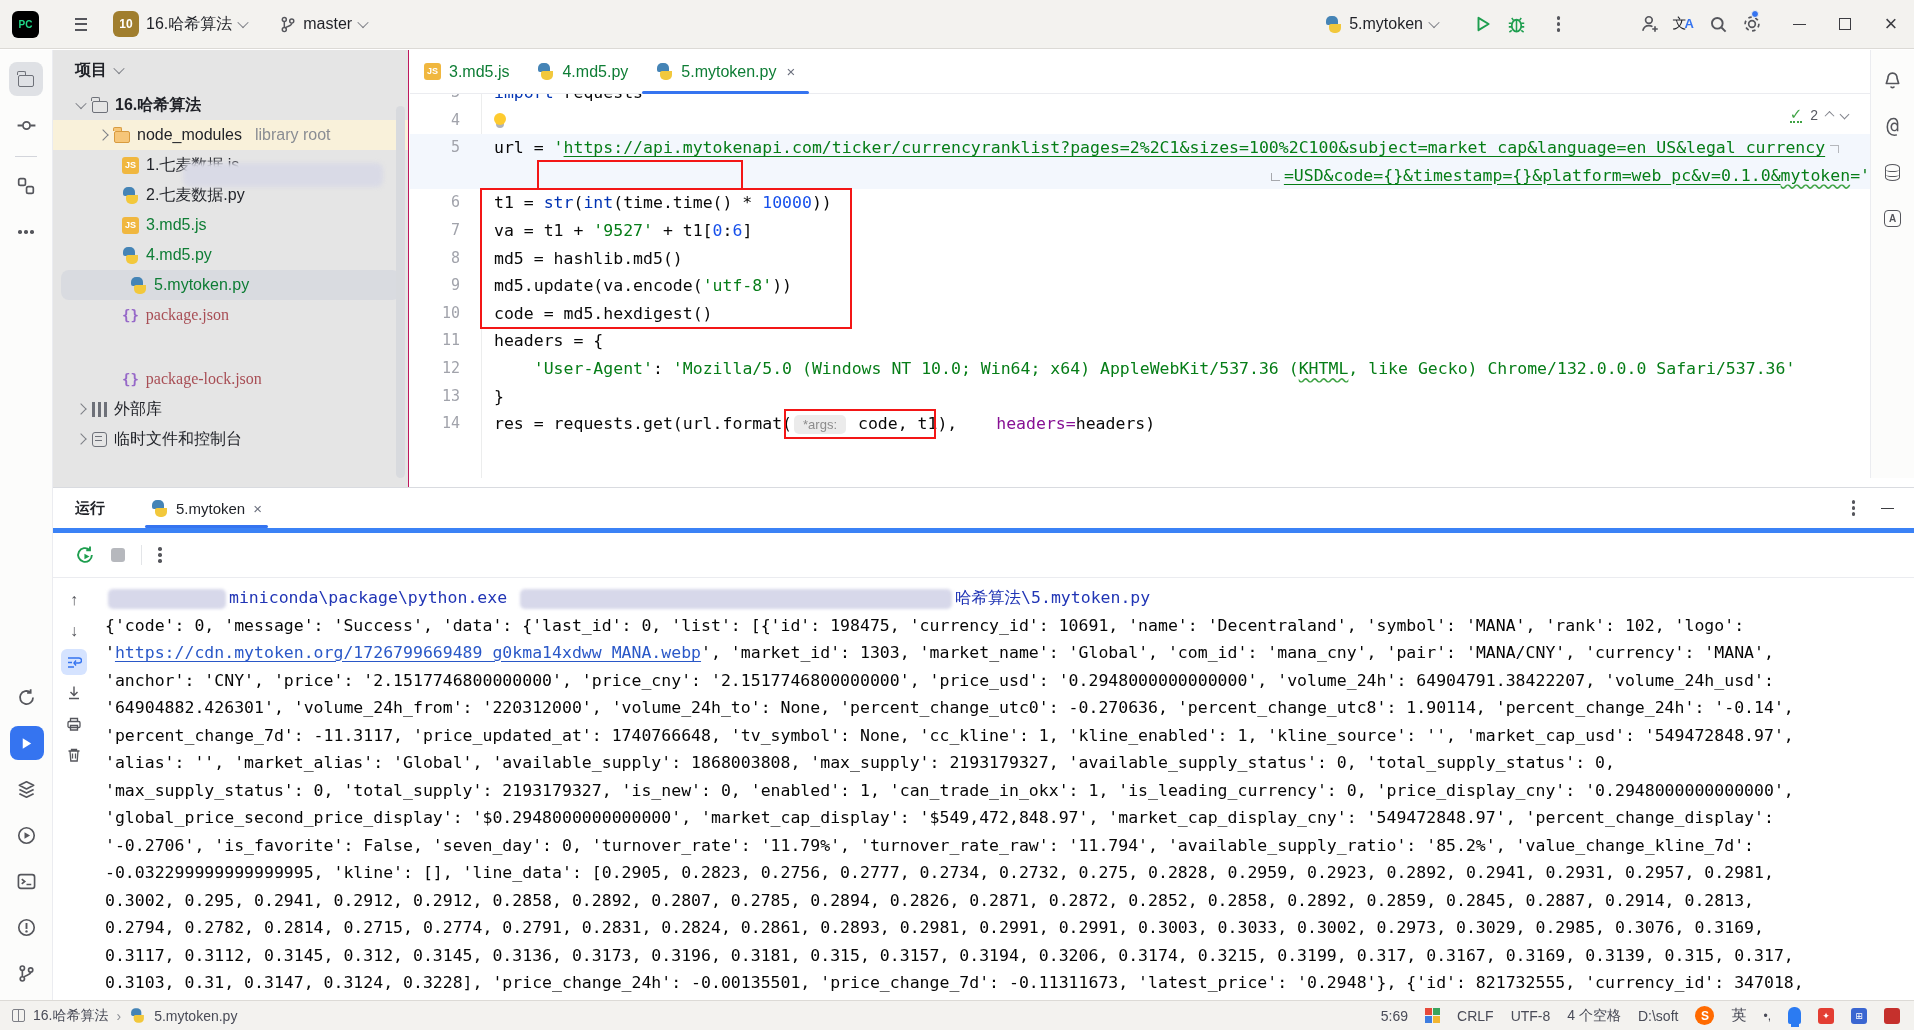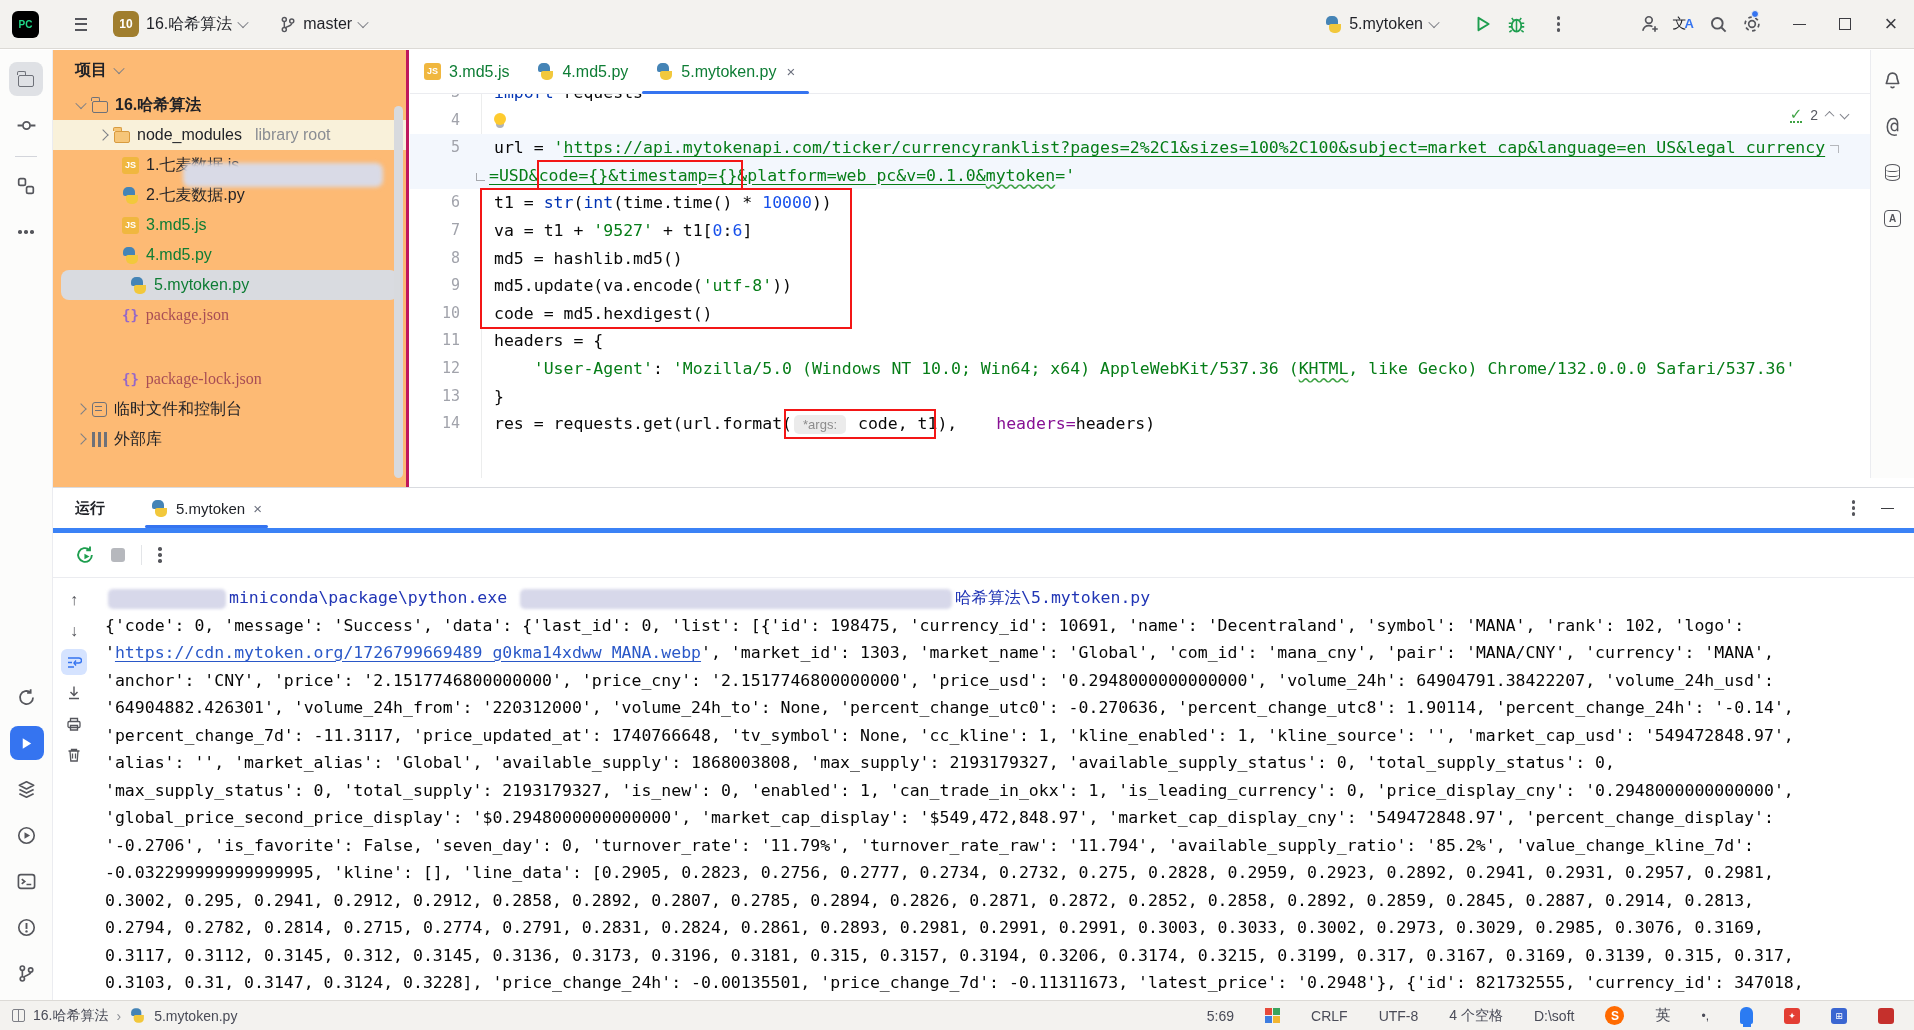--- a/index.html
+++ b/index.html
@@ -35,22 +35,22 @@
   .left-stripe { position:absolute; left:0; top:50px; width:53px; bottom:30px; background:#fcfcfb;
     border-right:1px solid #ebecf0; z-index:20; display:flex; flex-direction:column; align-items:center; }
   .ls-ico { width:34px; height:34px; border-radius:8px; display:flex; align-items:center; justify-content:center; margin-top:12px; color:#55565c; }
   .ls-ico.active { background:#dfe1e5; }
   .ls-ico.run-active { background:#3574f0; }
   .ls-div { width:22px; border-top:1px solid #d3d5db; margin-top:14px; }
   .ls-bottom { position:absolute; bottom:10px; left:0; width:53px; display:flex; flex-direction:column; align-items:center; }
   .hdots { width:3.5px; height:3.5px; border-radius:50%; background:#55565c; box-shadow:6px 0 0 #55565c, -6px 0 0 #55565c; }
 
   
-  .project-panel { position:absolute; left:53px; top:50px; width:356px; height:437px; background:#fdba74;
-    border-right:3px solid #be185d; z-index:10; overflow:hidden; }
+  .project-panel { position:absolute; left:53px; top:50px; width:356px; height:437px; background:#e5e5e5;
+    border-right:1px solid #be185d; z-index:10; overflow:hidden; }
   .pp-header { height:40px; display:flex; align-items:center; gap:8px; padding-left:22px; font-size:16px; font-weight:bold; }
   .tree-row { height:30px; display:flex; align-items:center; gap:7px; font-size:16px; white-space:nowrap; position:relative; }
   .tree-row.selected { background:#d9dbe0; border-radius:8px; margin:0 8px; }
   .tree-row.libbg { background:#f9f1da; }
   .tr-spacer { width:16px; flex:none; }
   .tr-label.green { color:#0e7d35; }
   .tr-label.red { color:#a84e55;font-family:Liberation Serif, serif; }
   .tr-label.bold { font-weight:bold; }
   .tr-suffix { color:#8a8d93; margin-left:6px; }
   .tree-blur { position:absolute; left:130px; top:113px; width:200px; height:24px; background:#d9dae6; border-radius:7px; filter:blur(2px); z-index:5; }
@@ -139,21 +139,21 @@
   .cline .link { color:#2a58c8; text-decoration:underline; text-underline-offset:3px; }
   .cline.cmdline { color:#2135b5; }
   .blur-inline { display:inline-block; height:20px; background:#d7d8ea; border-radius:5px; vertical-align:middle; filter:blur(1.5px); margin:0 3px; }
 
   
   .statusbar { position:absolute; left:0; bottom:0; width:1914px; height:30px; background:#f3f2ef;
     border-top:1px solid #dcdad6; display:flex; align-items:center; font-size:14px; color:#494b57; z-index:40; }
   .sb-left { display:flex; align-items:center; gap:8px; margin-left:12px; }
   .sb-grid { width:13px; height:13px; border:1.5px solid #7d7f86; border-radius:2px; position:relative; }
   .sb-grid::after { content:""; position:absolute; left:4.5px; top:0; bottom:0; width:1.5px; background:#7d7f86; }
-  .sb-right { position:absolute; right:20px; display:flex; align-items:center; gap:31px; }
+  .sb-right { position:absolute; right:14px; display:flex; align-items:center; gap:17px; }
   .cgrid { width:15px; height:15px; display:grid; grid-template-columns:1fr 1fr; grid-template-rows:1fr 1fr; gap:1.5px; }
   .cgrid i:nth-child(1){background:#e64a3b;} .cgrid i:nth-child(2){background:#3ba45d;}
   .cgrid i:nth-child(3){background:#3d7de0;} .cgrid i:nth-child(4){background:#f2b52f;}
   .sogou { width:19px; height:19px; border-radius:50%; background:#ff6a00; color:#fff; font-weight:bold; font-size:12px;
     display:flex; align-items:center; justify-content:center; }
   .tray-mic { width:13px; height:17px; background:#2b7bf2; border-radius:6px 6px 2px 2px; position:relative; }
   .tray-mic::after { content:""; position:absolute; left:2.5px; bottom:-3px; width:8px; height:3px; background:#2b7bf2; }
   .tray-box { width:16px; height:16px; border-radius:3px; display:flex; align-items:center; justify-content:center; color:#fff; font-size:9px; }
   .tb-red { background:#e33e33; } .tb-blue { background:#3a66d1; } .tb-darkred { background:#c5302c; }
 
@@ -352,27 +352,27 @@
         <span class="fi fi-json"></span>
         <span class="tr-label red">package.json</span>
       </div>
       <div class="tree-row" style="padding-left: 46px; margin-top: 34px;">
         <span class="tr-spacer"></span>
         <span class="fi fi-json"></span>
         <span class="tr-label red">package-lock.json</span>
       </div>
       <div class="tree-row" style="padding-left: 24px;">
         <span class="chev right"></span>
+        <span class="fi fi-lib"></span>
+        <span class="tr-label plain">外部库</span>
+      </div>
+      <div class="tree-row" style="padding-left: 24px;">
+        <span class="chev right"></span>
         <span class="fi fi-scratch"></span>
         <span class="tr-label plain">临时文件和控制台</span>
-      </div>
-      <div class="tree-row" style="padding-left: 24px;">
-        <span class="chev right"></span>
-        <span class="fi fi-lib"></span>
-        <span class="tr-label plain">外部库</span>
       </div>
     </div>
   <div class="tree-blur"></div>
   <div class="pp-scroll"></div>
 </div>
 
 <div class="editor">
   <div class="tabbar">
     <div id="editor-tabs" style="display:flex;">
         <div class="tab">
@@ -390,21 +390,21 @@
         </div>
       </div>
     <div class="tab-more"><span class="vdots"></span></div>
   </div>
   <div class="editor-content">
     <div class="gutter-line"></div>
     <div class="code-rows" id="code-rows">
         <div class="crow"><span class="lnum">3</span><span class="ctext"><span class="cs-k">import</span><span class="cs-p"> requests</span></span></div>
         <div class="crow"><span class="lnum">4</span><span class="ctext"><span class="cs-bulb"></span></span></div>
         <div class="crow caret"><span class="lnum">5</span><span class="ctext"><span class="cs-p">url = </span><span class="cs-s">'</span><span class="cs-su">https://api.mytokenapi.com/ticker/currencyranklist?pages=2%2C1&amp;sizes=100%2C100&amp;subject=market_cap&amp;language=en_US&amp;legal_currency</span><span class="cs-wm"></span></span></div>
-        <div class="crow caret"><span class="lnum"></span><span class="ctext" style="padding-left: 66px;"><span class="wrapind"></span><span class="cs-su">=USD&amp;code={}&amp;timestamp={}&amp;platform=web_pc&amp;v=0.1.0&amp;</span><span class="cs-sw">mytoken</span><span class="cs-s">='</span></span></div>
+        <div class="crow caret"><span class="lnum"></span><span class="ctext" style="padding-left: 66px; text-align: right;"><span class="wrapind"></span><span class="cs-su">=USD&amp;code={}&amp;timestamp={}&amp;platform=web_pc&amp;v=0.1.0&amp;</span><span class="cs-sw">mytoken</span><span class="cs-s">='</span></span></div>
         <div class="crow"><span class="lnum">6</span><span class="ctext"><span class="cs-p">t1 = </span><span class="cs-k">str</span><span class="cs-p">(</span><span class="cs-k">int</span><span class="cs-p">(time.time() * </span><span class="cs-n">10000</span><span class="cs-p">))</span></span></div>
         <div class="crow"><span class="lnum">7</span><span class="ctext"><span class="cs-p">va = t1 + </span><span class="cs-s">'9527'</span><span class="cs-p"> + t1[</span><span class="cs-n">0</span><span class="cs-p">:</span><span class="cs-n">6</span><span class="cs-p">]</span></span></div>
         <div class="crow"><span class="lnum">8</span><span class="ctext"><span class="cs-p">md5 = hashlib.md5()</span></span></div>
         <div class="crow"><span class="lnum">9</span><span class="ctext"><span class="cs-p">md5.update(va.encode(</span><span class="cs-s">'utf-8'</span><span class="cs-p">))</span></span></div>
         <div class="crow"><span class="lnum">10</span><span class="ctext"><span class="cs-p">code = md5.hexdigest()</span></span></div>
         <div class="crow"><span class="lnum">11</span><span class="ctext"><span class="cs-p">headers = {</span></span></div>
         <div class="crow"><span class="lnum">12</span><span class="ctext"><span class="cs-p">    </span><span class="cs-s">'User-Agent'</span><span class="cs-p">: </span><span class="cs-s">'Mozilla/5.0 (Windows NT 10.0; Win64; x64) AppleWebKit/537.36 (</span><span class="cs-swavy">KHTML</span><span class="cs-s">, like Gecko) Chrome/132.0.0.0 Safari/537.36'</span></span></div>
         <div class="crow"><span class="lnum">13</span><span class="ctext"><span class="cs-p">}</span></span></div>
         <div class="crow"><span class="lnum">14</span><span class="ctext"><span class="cs-p">res = requests.get(url.format(</span><span class="cs-inlay">*args:</span><span class="cs-p"> code, t1), </span><span class="cs-pa">headers=</span><span class="cs-p">headers)</span></span></div>
       </div>

